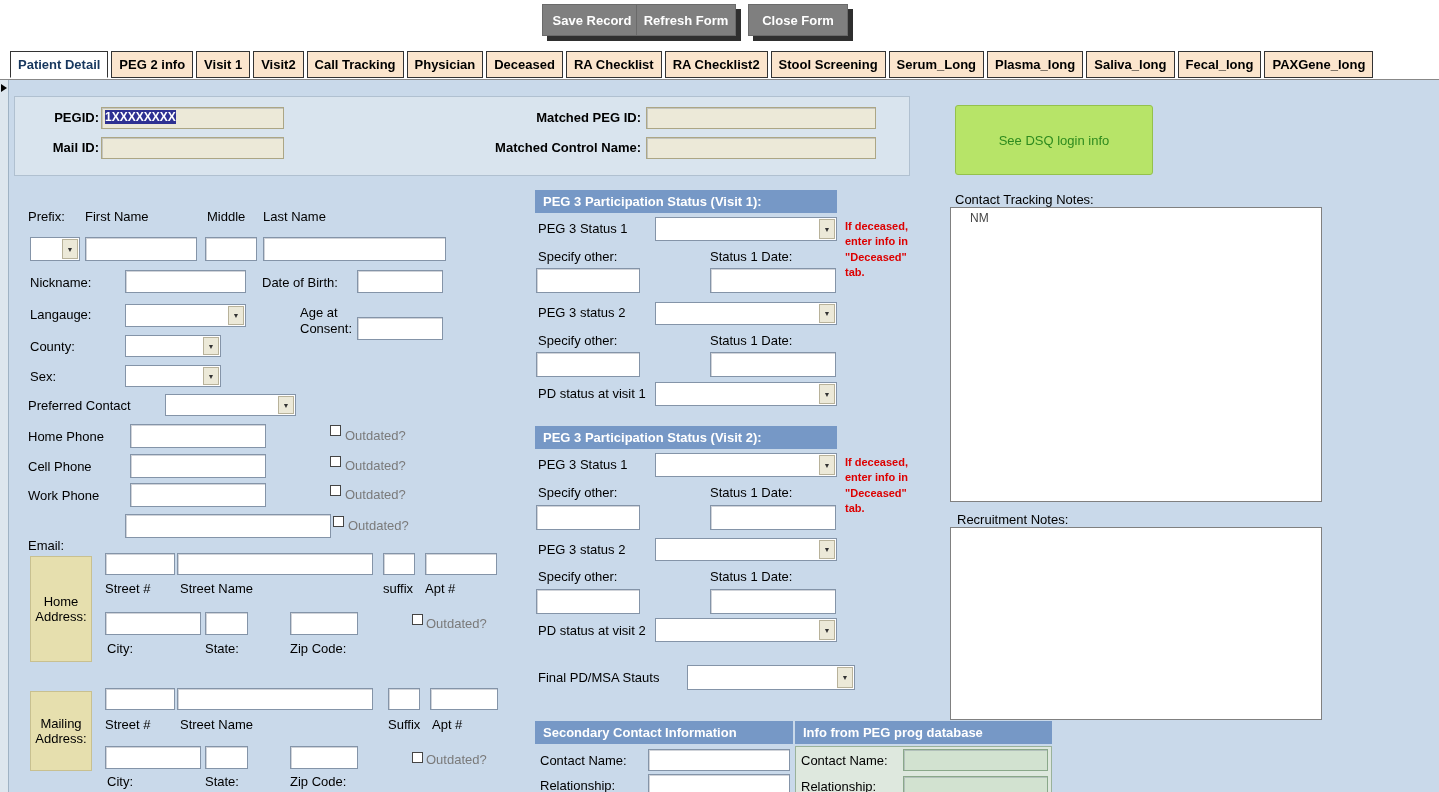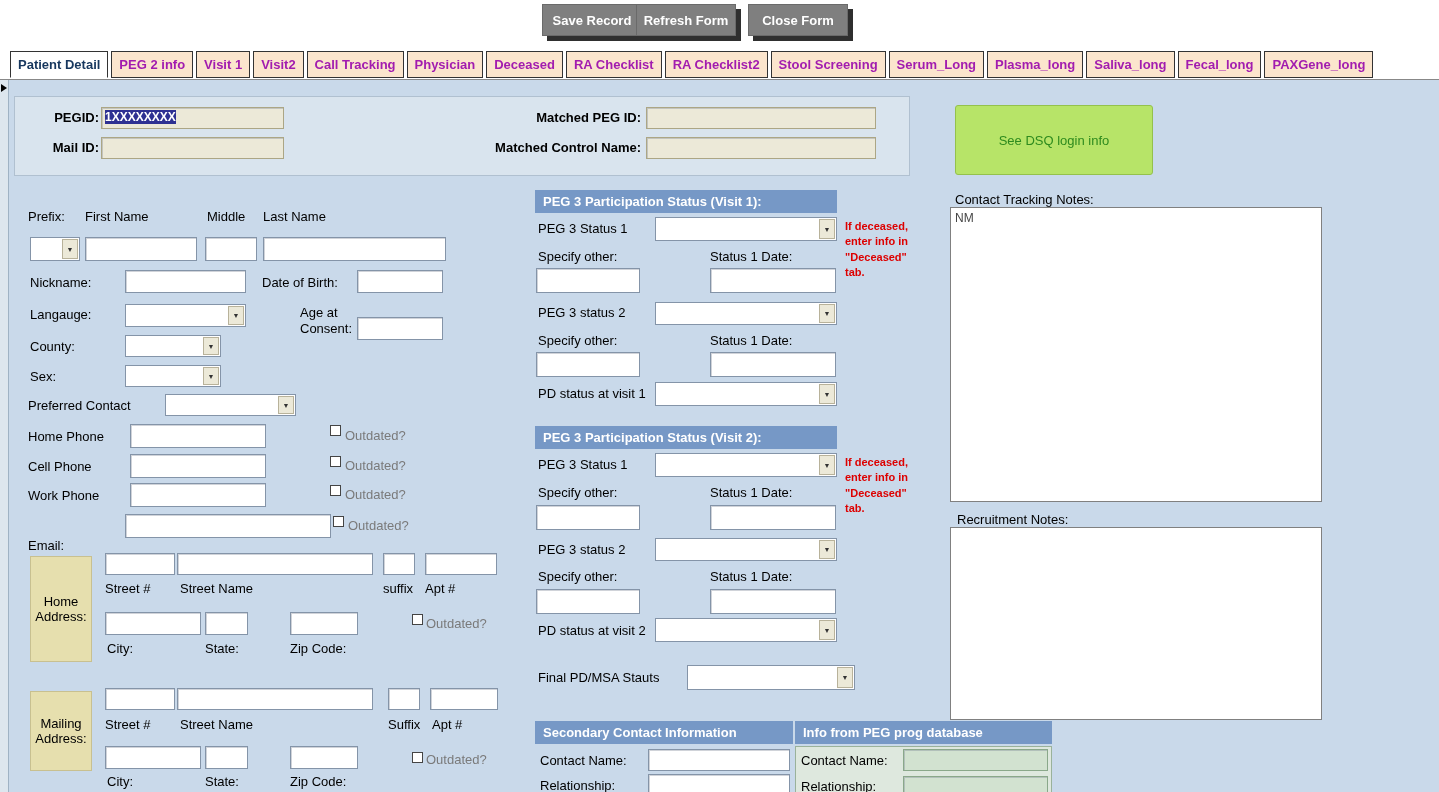--- a/index.html
+++ b/index.html
@@ -19,29 +19,29 @@
   .combo .arrow { position:absolute; top:1px; right:1px; bottom:1px; width:16px;
                   background:#ece9d8; border:1px solid #b8b29a; display:flex; align-items:center;
                   justify-content:center; font-size:7px; color:#333; }
   .cb { position:absolute; width:11px; height:11px; background:#fff; border:1px solid #444; }
   .hdr-bar { position:absolute; background:#7698c6; color:#fff; font-weight:bold; font-size:13px;
              padding:4px 8px; white-space:nowrap; }
   .tan { position:absolute; background:#e6dfae; border:1px solid #c8c090; display:flex;
          align-items:center; justify-content:center; text-align:center; font-size:13px; color:#000; }
   .red-note { position:absolute; color:#dd0000; font-weight:bold; font-size:11px; line-height:1.4; }
   .notes { position:absolute; background:#fff; border:1px solid #808080; font-family:"Liberation Sans",sans-serif;
-           font-size:12px; color:#444; padding:3px 4px; resize:none; }
+           font-size:12px; color:#444; padding:3px 19px; resize:none; }
   
   #title { position:absolute; left:14px; top:3px; font-size:23px; font-weight:bold; color:#9c3a38; }
   .topbtn { position:absolute; height:32px; background:#7f7f7f; color:#fff; font-weight:bold;
             font-size:13px; border:1px solid #6a6a6a; box-shadow:5px 5px 0 #2f2f2f; cursor:pointer;
             font-family:"Liberation Sans",sans-serif; }
   
   #tabstrip { position:absolute; left:10px; top:51px; height:27px; display:flex; gap:3px; }
-  .tab { border:1px solid #333; background:#fbe5cd; color:#a21caf; font-weight:bold; font-size:13px;
+  .tab { border:1px solid #333; background:#fbe5cd; color:#000000; font-weight:bold; font-size:13px;
          padding:0 7px; display:flex; align-items:center; white-space:nowrap; cursor:pointer; }
   .tab.selected { background:#ffffff; color:#17375e; border-bottom-color:#fff; }
   
   #main { position:absolute; left:0; top:79px; width:1439px; height:713px; background:#c9d9ea;
           border-top:1px solid #888; }
   #recsel { position:absolute; left:0; top:0; width:9px; height:713px; background:#dde6ee;
             border-right:1px solid #9fb2c4; }
   #recsel .tri { position:absolute; left:1px; top:4px; width:0; height:0;
                  border-top:4px solid transparent; border-bottom:4px solid transparent;
                  border-left:6px solid #000; }

